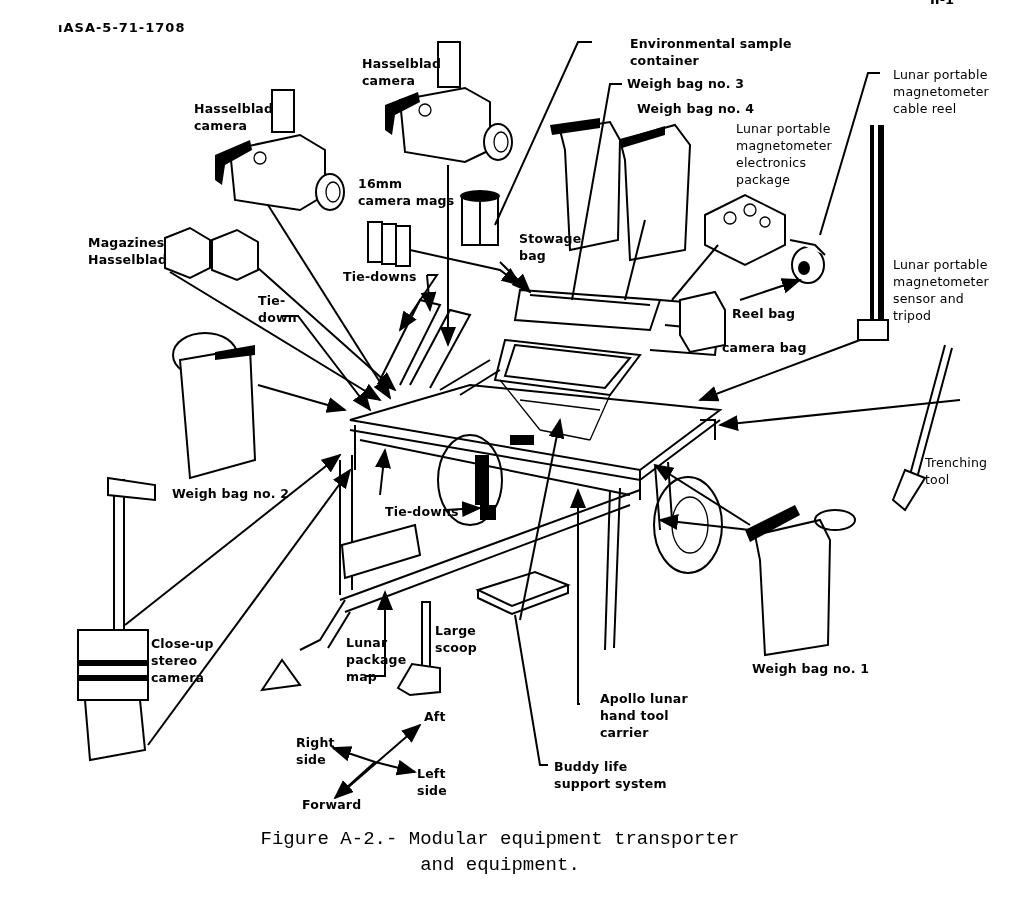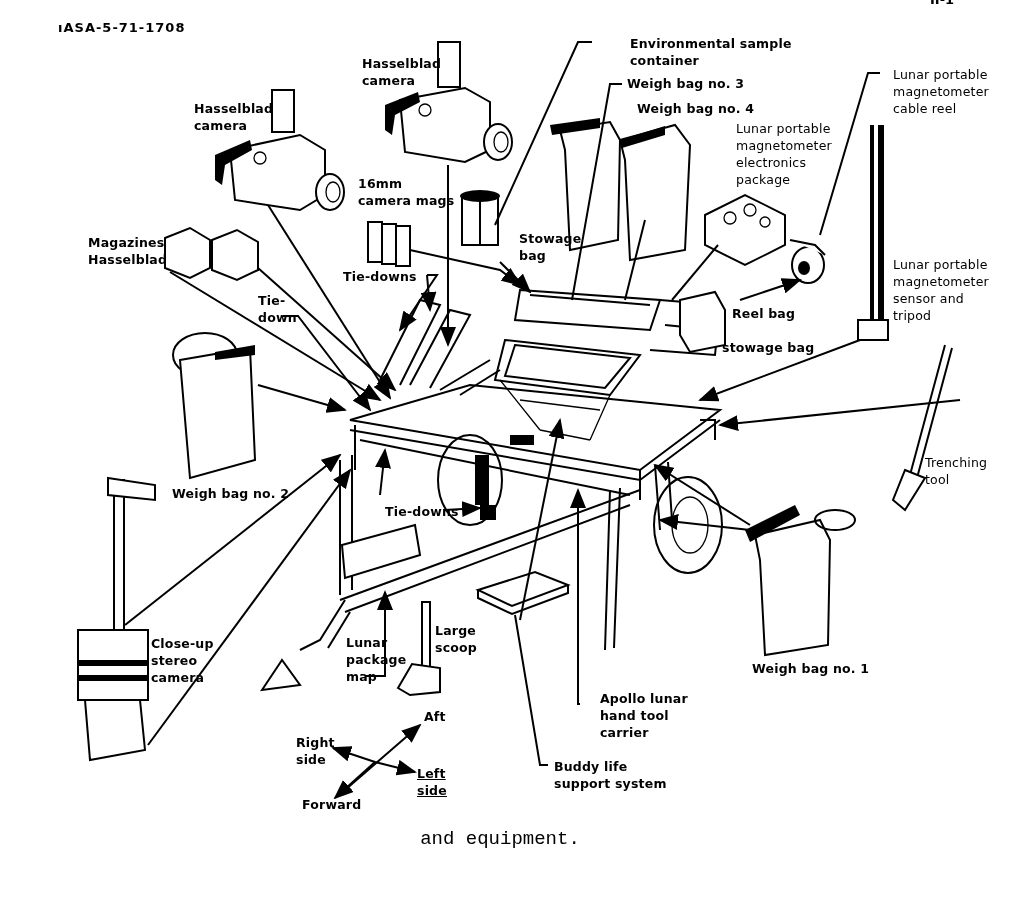--- a/index.html
+++ b/index.html
@@ -258,21 +258,21 @@
   <div>Tie-</div>
   <div>down</div>
 </div>
 <div class="lbl" style="left:893px;top:256px;font-weight:normal;">
   <div>Lunar portable</div>
   <div>magnetometer</div>
   <div>sensor and</div>
   <div>tripod</div>
 </div>
 <div class="lbl" style="left:732px;top:305px;">Reel bag</div>
-<div class="lbl" style="left:722px;top:339px;">stowage bag</div>
+<div class="lbl" style="left:722px;top:339px;">camera bag</div>
 <div class="lbl" style="left:172px;top:485px;">Weigh bag no. 2</div>
 <div class="lbl" style="left:385px;top:503px;">Tie-downs</div>
 <div class="lbl" style="left:925px;top:454px;font-weight:normal;">
   <div>Trenching</div>
   <div>tool</div>
 </div>
 <div class="lbl" style="left:151px;top:635px;">
   <div>Close-up</div>
   <div>stereo</div>
   <div>camera</div>
@@ -295,21 +295,22 @@
 <div class="lbl" style="left:554px;top:758px;">
   <div>Buddy life</div>
   <div>support system</div>
 </div>
 
 <div class="lbl" style="left:424px;top:708px;">Aft</div>
 <div class="lbl" style="left:296px;top:734px;">
   <div>Right</div>
   <div>side</div>
 </div>
-<div class="lbl" style="left:417px;top:765px;text-decoration:underline;">
+<div class="lbl" style="left:417px;top:765px;">
   <div>Left</div>
   <div>side</div>
 </div>
 <div class="lbl" style="left:302px;top:796px;">Forward</div>
 
 <div class="caption">
+  <div>Figure A-2.- Modular equipment transporter</div>
   <div>and equipment.</div>
 </div>
 
 </body></html>

